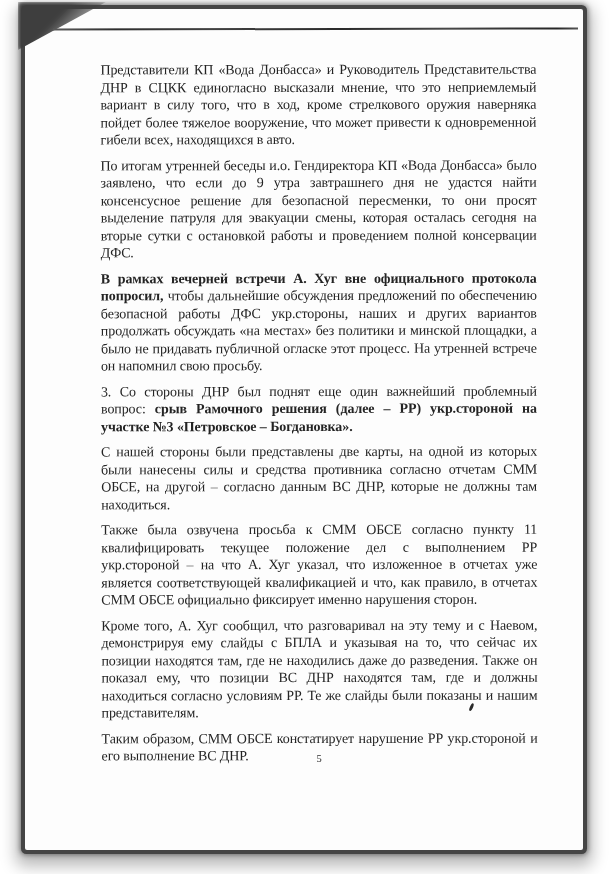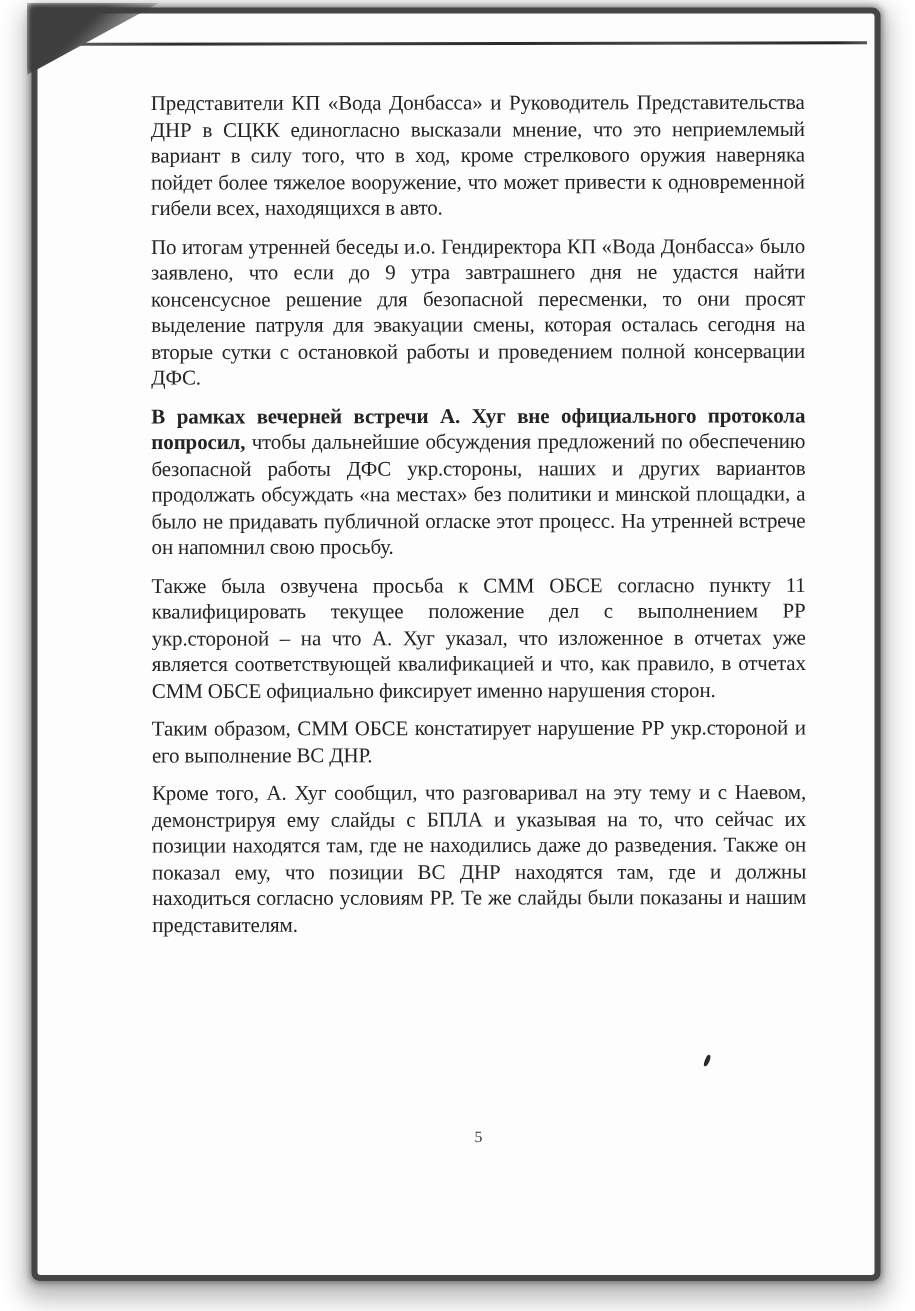--- a/index.html
+++ b/index.html
@@ -97,20 +97,22 @@
 <body>
 
 <div class="stage">
   <div class="page">
     <div class="corner-smudge"></div>
     <div class="scanline"></div>
     <div class="content">
         <p><span>Представители КП «Вода Донбасса» и Руководитель Представительства ДНР в СЦКК единогласно высказали мнение, что это неприемлемый вариант в силу того, что в ход, кроме стрелкового оружия наверняка пойдет более тяжелое вооружение, что может привести к одновременной гибели всех, находящихся в авто.</span></p>
         <p><span>По итогам утренней беседы и.о. Гендиректора КП «Вода Донбасса» было заявлено, что если до 9 утра завтрашнего дня не удастся найти консенсусное решение для безопасной пересменки, то они просят выделение патруля для эвакуации смены, которая осталась сегодня на вторые сутки с остановкой работы и проведением полной консервации ДФС.</span></p>
         <p><span class="b">В рамках вечерней встречи А. Хуг вне официального протокола попросил,</span><span> чтобы дальнейшие обсуждения предложений по обеспечению безопасной работы ДФС укр.стороны, наших и других вариантов продолжать обсуждать «на местах» без политики и минской площадки, а было не придавать публичной огласке этот процесс. На утренней встрече он напомнил свою просьбу.</span></p>
+        <p><span>3. Со стороны ДНР был поднят еще один важнейший проблемный вопрос: </span><span class="b">срыв Рамочного решения (далее – РР) укр.стороной на участке №3 «Петровское – Богдановка».</span></p>
+        <p><span>С нашей стороны были представлены две карты, на одной из которых были нанесены силы и средства противника согласно отчетам СММ ОБСЕ, на другой – согласно данным ВС ДНР, которые не должны там находиться.</span></p>
         <p><span>Также была озвучена просьба к СММ ОБСЕ согласно пункту 11 квалифицировать текущее положение дел с выполнением РР укр.стороной – на что А. Хуг указал, что изложенное в отчетах уже является соответствующей квалификацией и что, как правило, в отчетах СММ ОБСЕ официально фиксирует именно нарушения сторон.</span></p>
+        <p><span>Кроме того, А. Хуг сообщил, что разговаривал на эту тему и с Наевом, демонстрируя ему слайды с БПЛА и указывая на то, что сейчас их позиции находятся там, где не находились даже до разведения. Также он показал ему, что позиции ВС ДНР находятся там, где и должны находиться согласно условиям РР. Те же слайды были показаны и нашим представителям.</span></p>
         <p><span>Таким образом, СММ ОБСЕ констатирует нарушение РР укр.стороной и его выполнение ВС ДНР.</span></p>
-        <p><span>Кроме того, А. Хуг сообщил, что разговаривал на эту тему и с Наевом, демонстрируя ему слайды с БПЛА и указывая на то, что сейчас их позиции находятся там, где не находились даже до разведения. Также он показал ему, что позиции ВС ДНР находятся там, где и должны находиться согласно условиям РР. Те же слайды были показаны и нашим представителям.</span></p>
       </div>
     <div class="pen-mark"></div>
     <div class="pagenum">5</div>
   </div>
 </div>
 
 </body></html>

